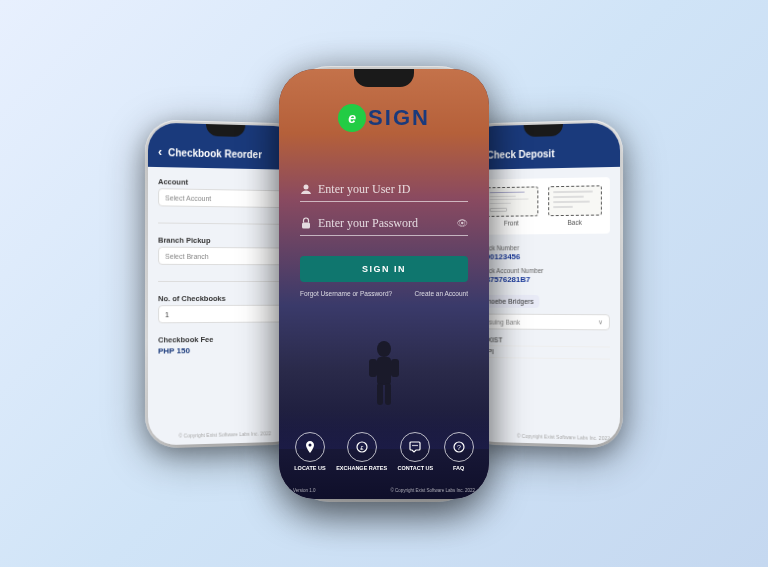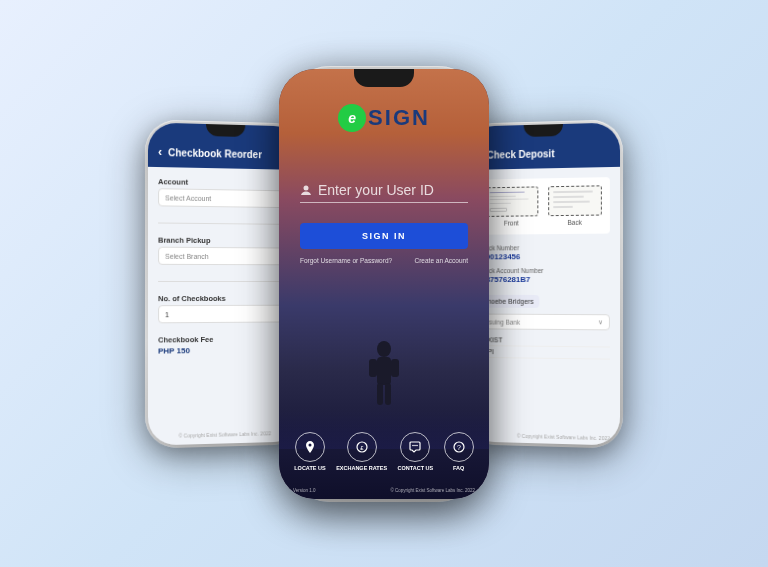--- a/index.html
+++ b/index.html
@@ -239,33 +239,34 @@
     }
 
     .login-input-row svg {
       width: 12px;
       height: 12px;
       flex-shrink: 0;
     }
 
     .login-input-text {
       flex: 1;
-      font-size: 14px;
+      font-size: 12px;
       color: rgba(255,255,255,0.8);
+      font-family: Liberation Serif, serif;
     }
 
     .eye-icon {
       font-size: 9px;
       color: rgba(255,255,255,0.7);
     }
 
     .sign-in-btn {
       margin-top: 20px;
       width: 80%;
-      background: #1d4ed8;
+      background: #0f766e;
       color: white;
       border: none;
       border-radius: 4px;
       padding: 8px;
       font-size: 9px;
       font-weight: bold;
       letter-spacing: 1.5px;
       text-align: center;
     }
 
@@ -535,20 +536,28 @@
             <div class="logo-text">SIGN</div>
           </div>
 
           <div class="login-fields">
             <div class="login-input-row">
               <svg viewBox="0 0 12 12">
                 <circle cx="6" cy="4" r="2.5" fill="rgba(255,255,255,0.8)"></circle>
                 <path d="M1 11 Q2 7.5 6 7.5 Q10 7.5 11 11" fill="rgba(255,255,255,0.8)"></path>
               </svg>
               <div class="login-input-text">Enter your User ID</div>
+            </div>
+            <div class="login-input-row">
+              <svg viewBox="0 0 12 12">
+                <rect x="2" y="5.5" width="8" height="6" rx="1.5" fill="rgba(255,255,255,0.8)"></rect>
+                <path d="M3.5 5.5 V3.5 A2.5 2.5 0 0 1 8.5 3.5 V5.5" fill="none" stroke="rgba(255,255,255,0.8)" stroke-width="1.2"></path>
+              </svg>
+              <div class="login-input-text">Enter your Password</div>
+              <span class="eye-icon">👁</span>
             </div>
           </div>
 
           <div class="sign-in-btn">SIGN IN</div>
 
           <div class="login-links">
             <span>Forgot Username or Password?</span>
             <span>Create an Account</span>
           </div>
         </div>

